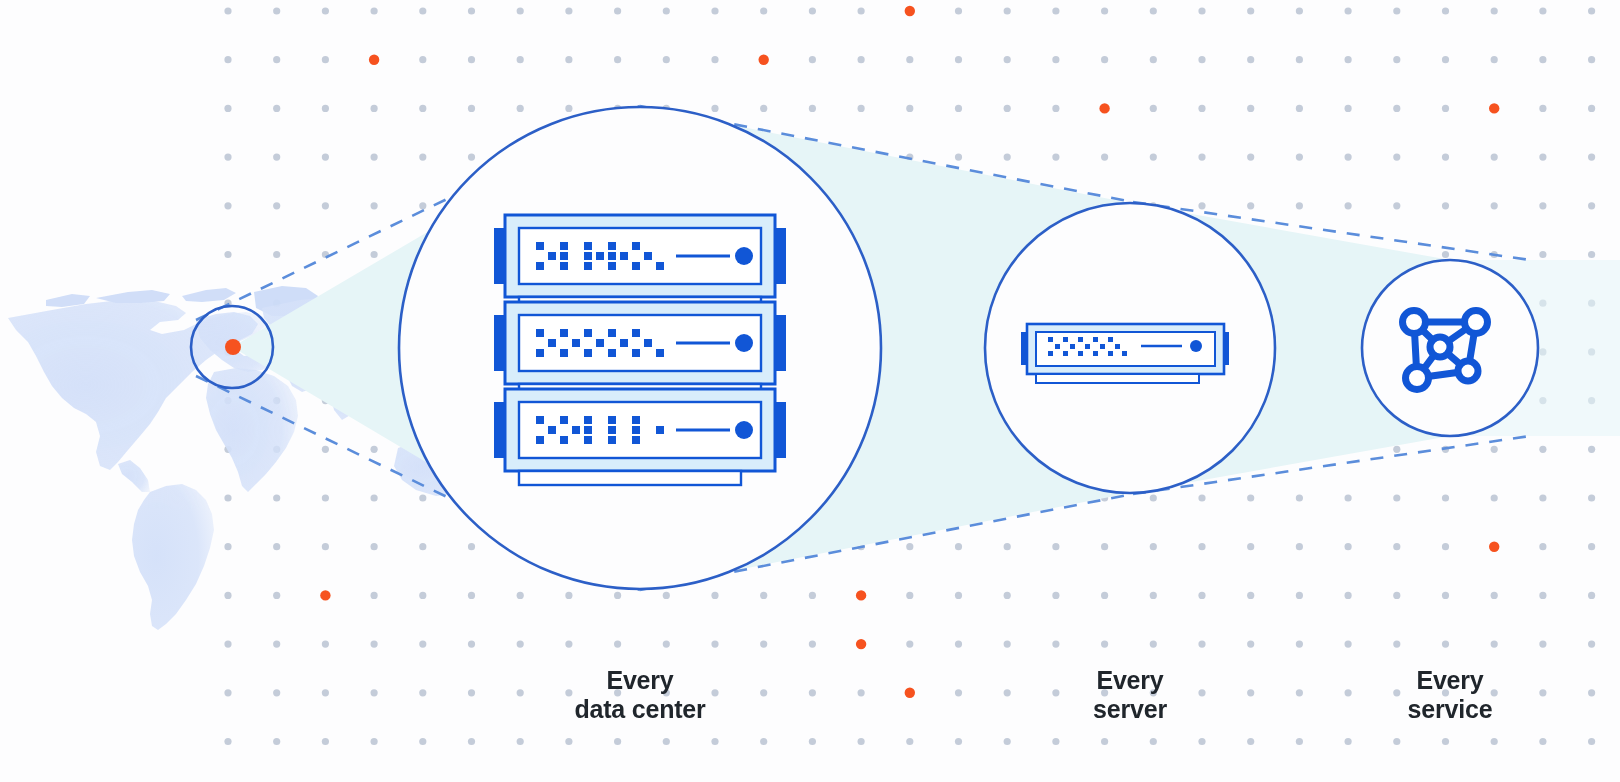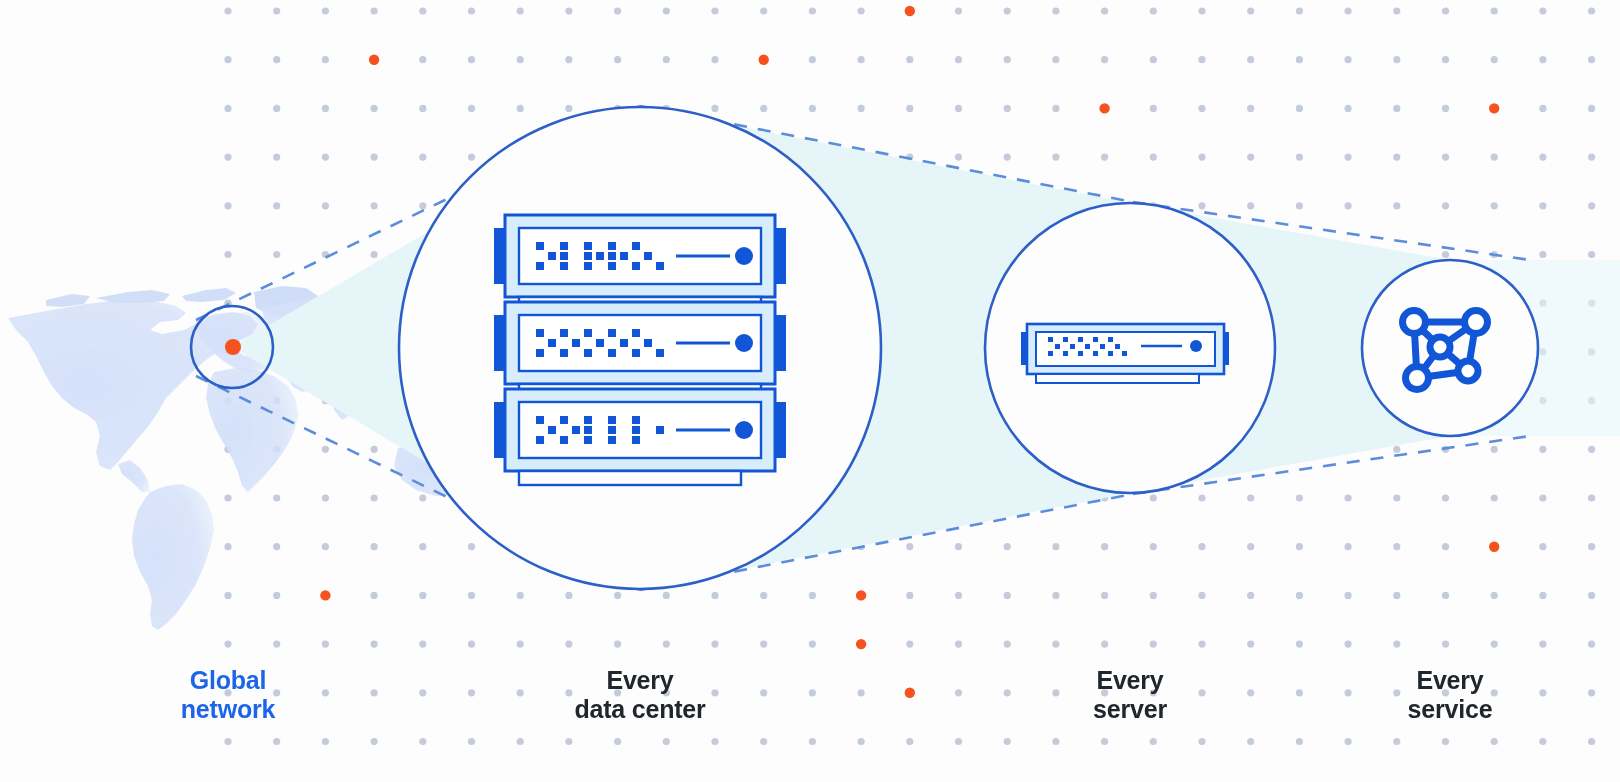--- a/index.html
+++ b/index.html
@@ -792,22 +792,20 @@
           <circle cx="1476" cy="322" r="11.5" fill="#ffffff" stroke="#1156d6" stroke-width="7"></circle>
           <circle cx="1440" cy="347" r="10" fill="#ffffff" stroke="#1156d6" stroke-width="7"></circle>
           <circle cx="1417" cy="378" r="11.5" fill="#ffffff" stroke="#1156d6" stroke-width="7"></circle>
           <circle cx="1468" cy="371" r="10" fill="#ffffff" stroke="#1156d6" stroke-width="7"></circle>
         </g>
       </g>
 
     </g>
   </svg>
 
-  <div class="label" id="label-global">Global
-network</div>
 
   <div class="label" id="label-datacenter">Every
 data center</div>
 
   <div class="label" id="label-server">Every
 server</div>
 
   <div class="label" id="label-service">Every
 service</div>
 

